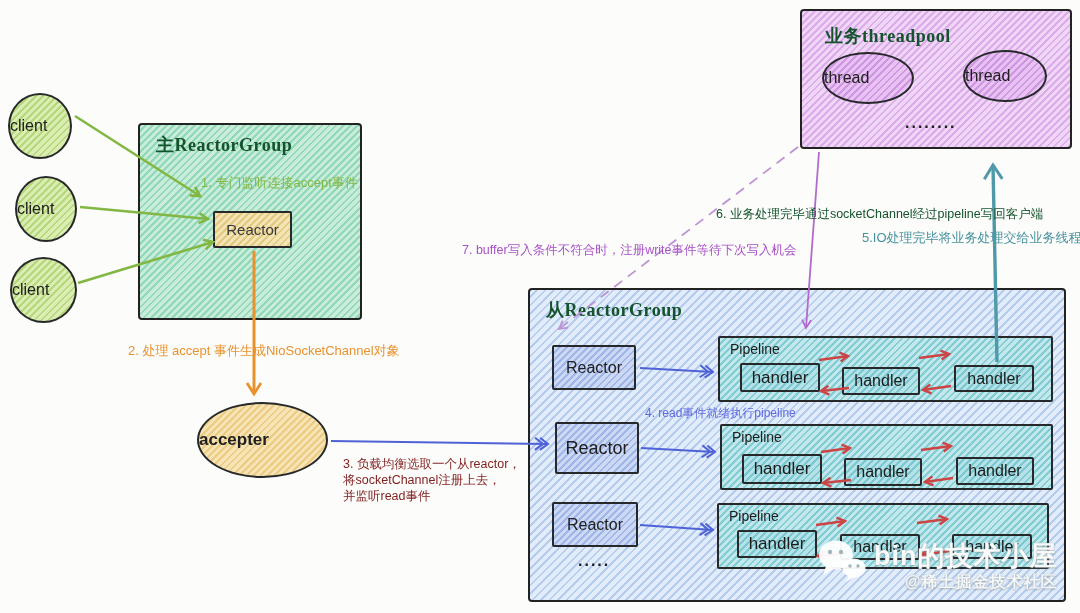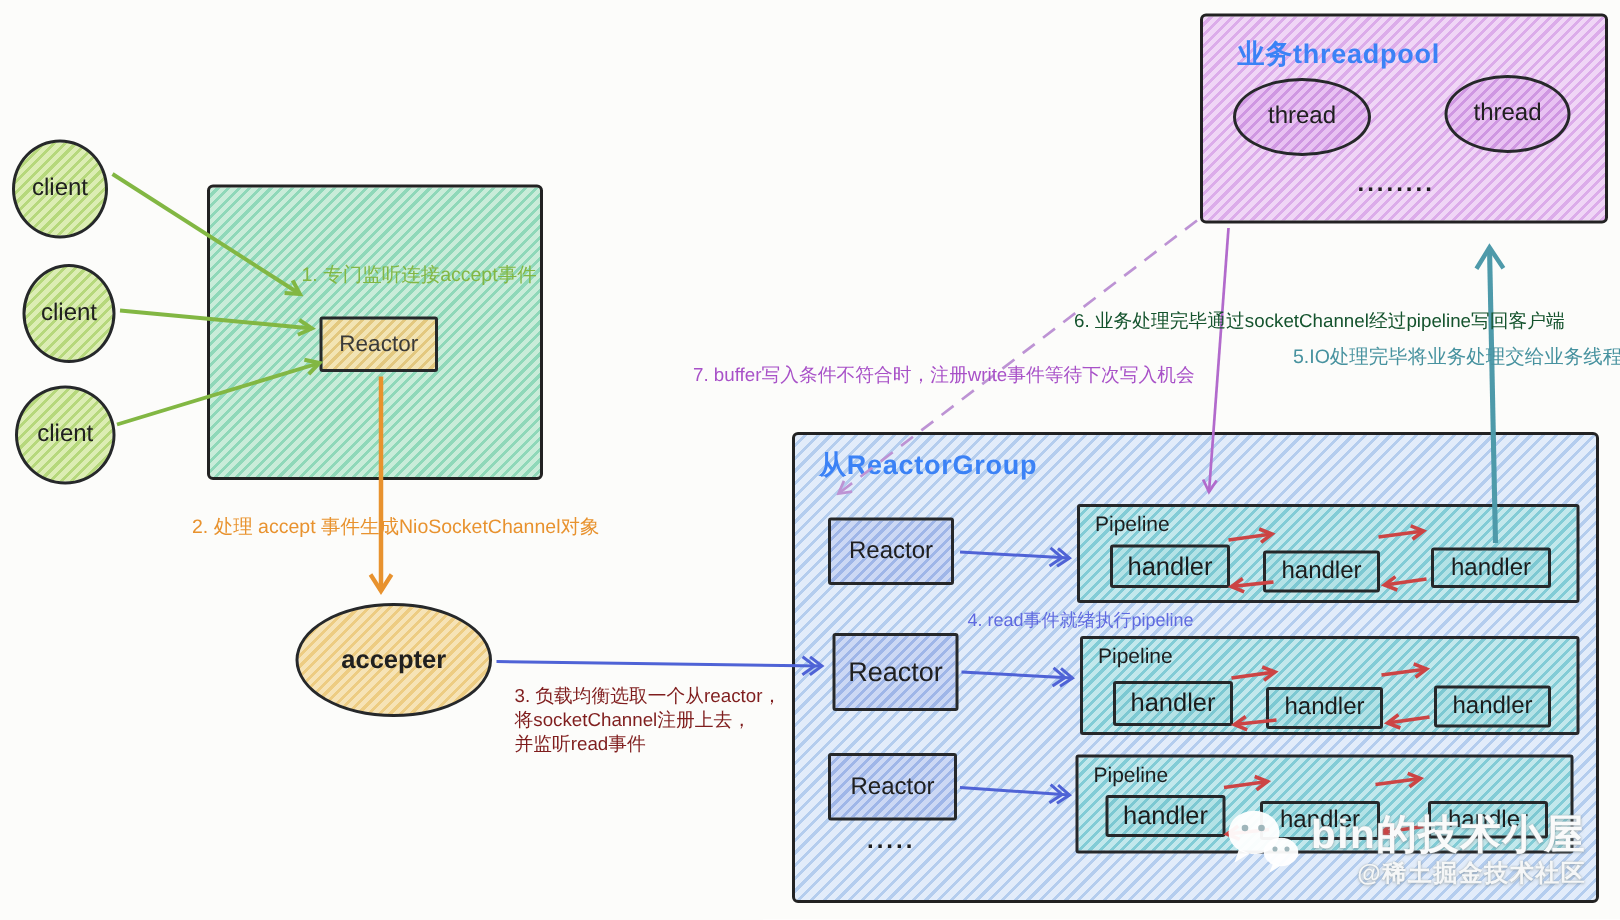--- a/index.html
+++ b/index.html
@@ -19,24 +19,24 @@
   .hatch-blue-lt{background:repeating-linear-gradient(135deg,#e2ecfa 0 4px,#b4cdee 4px 6px);}
   .hatch-blue{background:repeating-linear-gradient(135deg,#ccd8f4 0 3px,#9fb6e8 3px 5px);}
   .hatch-cyan{background:repeating-linear-gradient(135deg,#c2e8ec 0 3px,#82ccd6 3px 5px);}
   .hatch-cyan-dk{background:repeating-linear-gradient(135deg,#b4e2e6 0 3px,#7cc8d2 3px 5px);}
   .hatch-purple{background:repeating-linear-gradient(135deg,#f0d6f6 0 3px,#dcacea 3px 5px);}
   .hatch-purple-dk{background:repeating-linear-gradient(135deg,#e8c2f2 0 3px,#cf97e2 3px 5px);}
 
   .sketch-box{border:2.5px solid #222;border-radius:4px;box-sizing:border-box;}
   .thin-box{border:2px solid #26282a;border-radius:2px;box-sizing:border-box;}
   .ellipse{border:2.5px solid #26282a;border-radius:50%;box-sizing:border-box;
-           display:flex;align-items:center;justify-content:center;}
+           display:flex;align-items:center;}
   .center{display:flex;align-items:center;justify-content:center;}
 
-  .group-title{font-size:18px;font-weight:bold;color:#3b82f6;letter-spacing:.5px;}
+  .group-title{font-size:18px;font-weight:bold;color:#14532d;letter-spacing:.5px;font-family:Liberation Serif, serif;}
   .node-label{font-size:16px;color:#202020;}
   .annot{font-size:12.5px;line-height:16px;white-space:nowrap;}
   .dots{font-weight:bold;color:#1c1c1c;letter-spacing:2px;font-size:16px;}
 
   svg.arrows{position:absolute;left:0;top:0;z-index:6;pointer-events:none;}
 
   .watermark{z-index:10;display:flex;align-items:flex-start;}
   .wm-text1{
     font-size:27px;font-weight:bold;color:rgba(255,255,255,.93);
     text-shadow:0 0 1px #aab6b8,0 1px 2px rgba(110,120,125,.55);
@@ -57,20 +57,21 @@
     <span class="node-label">client</span>
   </div>
   <div class="abs ellipse hatch-green-lt" style="left:15px;top:176px;width:62px;height:66px;">
     <span class="node-label">client</span>
   </div>
   <div class="abs ellipse hatch-green-lt" style="left:10px;top:257px;width:67px;height:66px;">
     <span class="node-label">client</span>
   </div>
 
   <div class="abs sketch-box hatch-teal" style="left:138px;top:123px;width:224px;height:197px;z-index:1;"></div>
+  <div class="abs group-title" style="left:156px;top:133px;z-index:2;">主ReactorGroup</div>
   <div class="abs thin-box hatch-tan center" style="left:213px;top:211px;width:79px;height:37px;z-index:2;">
     <span style="font-size:15px;color:#3a3a3a;">Reactor</span>
   </div>
 
   <div class="abs ellipse hatch-orange" style="left:197px;top:402px;width:131px;height:76px;z-index:2;">
     <span style="font-size:17px;color:#202020;">accepter</span>
   </div>
 
   <div class="abs sketch-box hatch-blue-lt" style="left:528px;top:288px;width:538px;height:314px;z-index:1;"></div>
   <div class="abs group-title" style="left:546px;top:298px;z-index:2;">从ReactorGroup</div>

